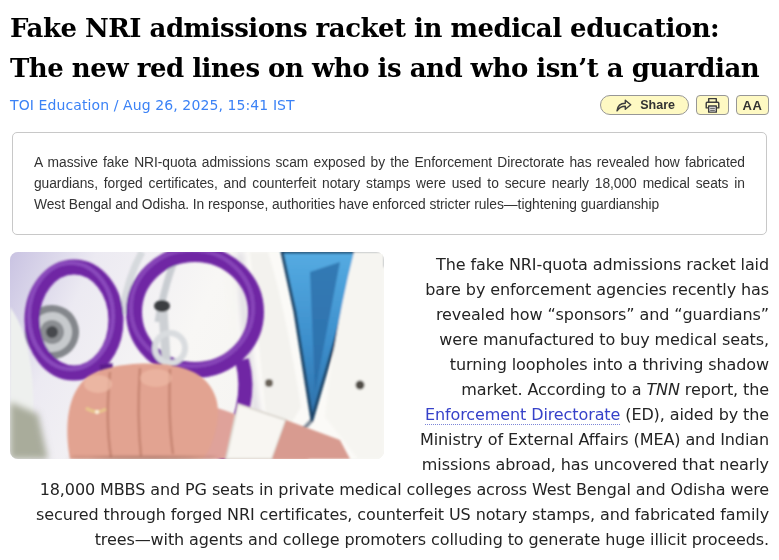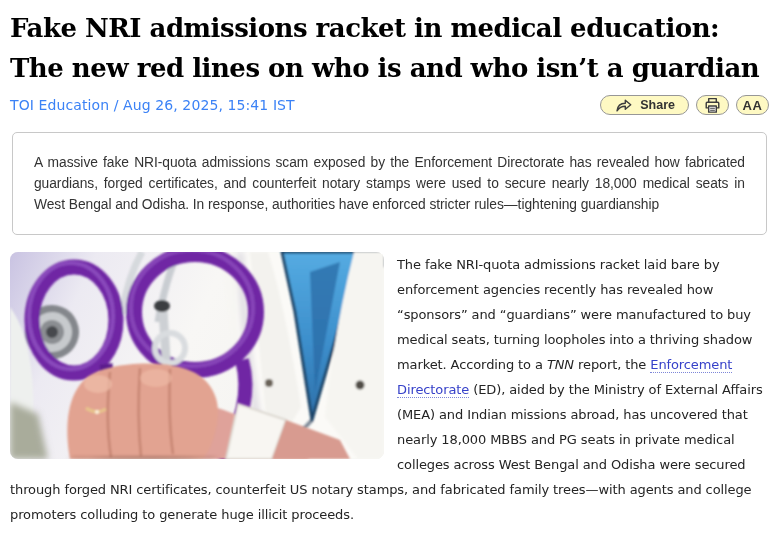--- a/index.html
+++ b/index.html
@@ -58,21 +58,21 @@
   }
   .share-btn {
     gap: 7px;
     padding: 0 13px !important;
     border-radius: 14px;
     font-size: 12.5px;
     font-weight: bold;
   }
   .icon-btn {
     width: 33px;
-    border-radius: 10px;
+    border-radius: 4px;
   }
   .aa-btn {
     font-size: 13px;
     font-weight: bold;
     letter-spacing: 0.5px;
   }
   
   .summary-box {
     margin: 17px 2px 0 2px;
     border: 1px solid #c8c8c8;
@@ -101,25 +101,25 @@
     float: left;
     width: 374px;
     height: 207px;
     margin: 0 13px 14px 0;
     border-radius: 8px;
     overflow: hidden;
     background: #efeef2;
   }
   .body-text {
     margin: 0;
-    font-size: 13px;
+    font-size: 16px;
     line-height: 25px;
     letter-spacing: -0.1px;
     color: #242424;
-    text-align: left;
+    text-align: right;
   }
   .body-text i { font-style: italic; }
   .body-text a {
     color: #3641c9;
     text-decoration: none;
     border-bottom: 1.5px dotted #7d86d8;
     cursor: pointer;
   }
 </style>
 </head>

